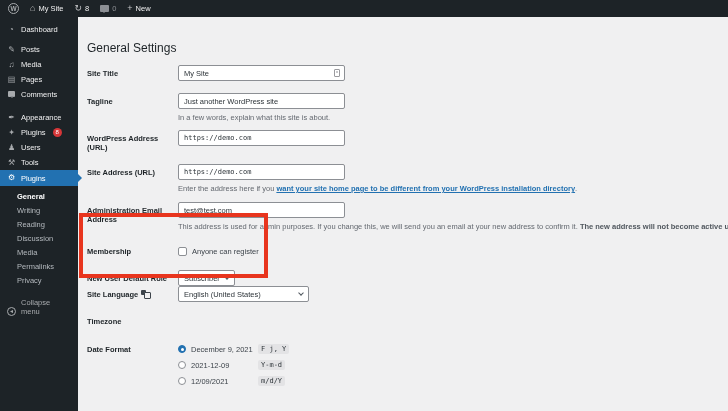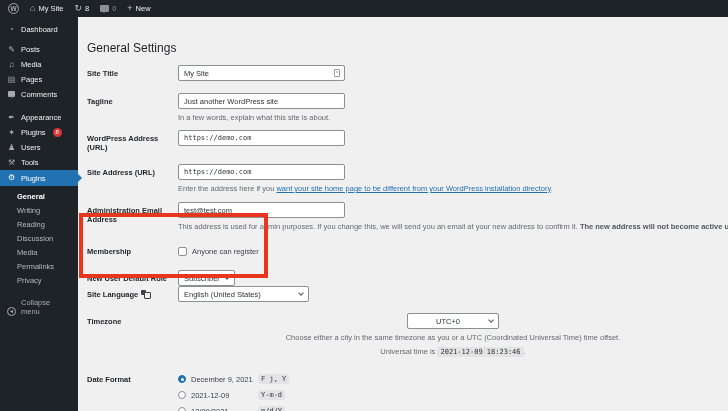--- a/index.html
+++ b/index.html
@@ -80,21 +80,21 @@
   }
   .inp { width: 167px; }
   .inp.mono { font-family: "DejaVu Sans Mono", monospace; font-size: 7px; }
   .inputwrap { position: relative; display: inline-block; }
   .adorn {
     position: absolute; right: 5px; top: 4px; width: 6px; height: 8px;
     border: 1px solid #9a9a9e; border-radius: 1px; background: #fff; cursor: pointer;
   }
   .adorn::after { content:""; position:absolute; left:1px; top:1px; width:2px; height:2px; background:#c9c9cc; }
   .help { font-size: 7.5px; color: #646970; margin-top: 4px; line-height: 9px; white-space: nowrap; }
-  .help a { color: #2271b1; text-decoration: underline; cursor: pointer; }
+  .help a { color: #2271b1; text-decoration: underline; cursor: pointer; font-weight: bold; }
   .help b { color: #50575e; }
   .selectbox { display: inline-flex; align-items: center; gap: 6px; cursor: pointer; }
   .selectbox .txt { flex: 1; white-space: nowrap; overflow: hidden; }
   .chev { width: 4px; height: 4px; border-right: 1px solid #50575e; border-bottom: 1px solid #50575e; transform: rotate(45deg); margin-top: -2px; flex: none; }
   .w-role { width: 57px; align-items: center; } .w-lang { width: 131px; } .w-tz { width: 92px; }
   .checkrow { display: flex; align-items: center; gap: 5px; padding-top: 2px; }
   .checkbox { width: 9px; height: 9px; border: 1px solid #8c8f94; border-radius: 2px; background: #fff; cursor: pointer; flex: none; }
   .checklabel { color: #3c434a; font-size: 7.5px; }
   .code {
     font-family: "DejaVu Sans Mono", monospace; font-size: 7px;
@@ -274,28 +274,20 @@
     <div class="fld">
       <span class="selectbox w-lang">
         <span class="txt">English (United States)</span>
         <span class="chev"></span>
       </span>
     </div>
   </div>
 
   <div class="row mb15">
     <div class="lbl">Timezone</div>
-    <div class="fld">
-      <span class="selectbox w-tz">
-        <span class="txt">UTC+0</span>
-        <span class="chev"></span>
-      </span>
-      <div class="help">Choose either a city in the same timezone as you or a UTC (Coordinated Universal Time) time offset.</div>
-      <div class="universal"><span>Universal time is </span><span class="code">2021-12-09 18:23:46</span><span>.</span></div>
-    </div>
   </div>
 
   <div class="row">
     <div class="lbl">Date Format</div>
     <div class="fld">
       <div class="dateopt">
         <span class="radio on"></span>
         <span class="optlabel">December 9, 2021</span>
         <span class="code">F j, Y</span>
       </div>

